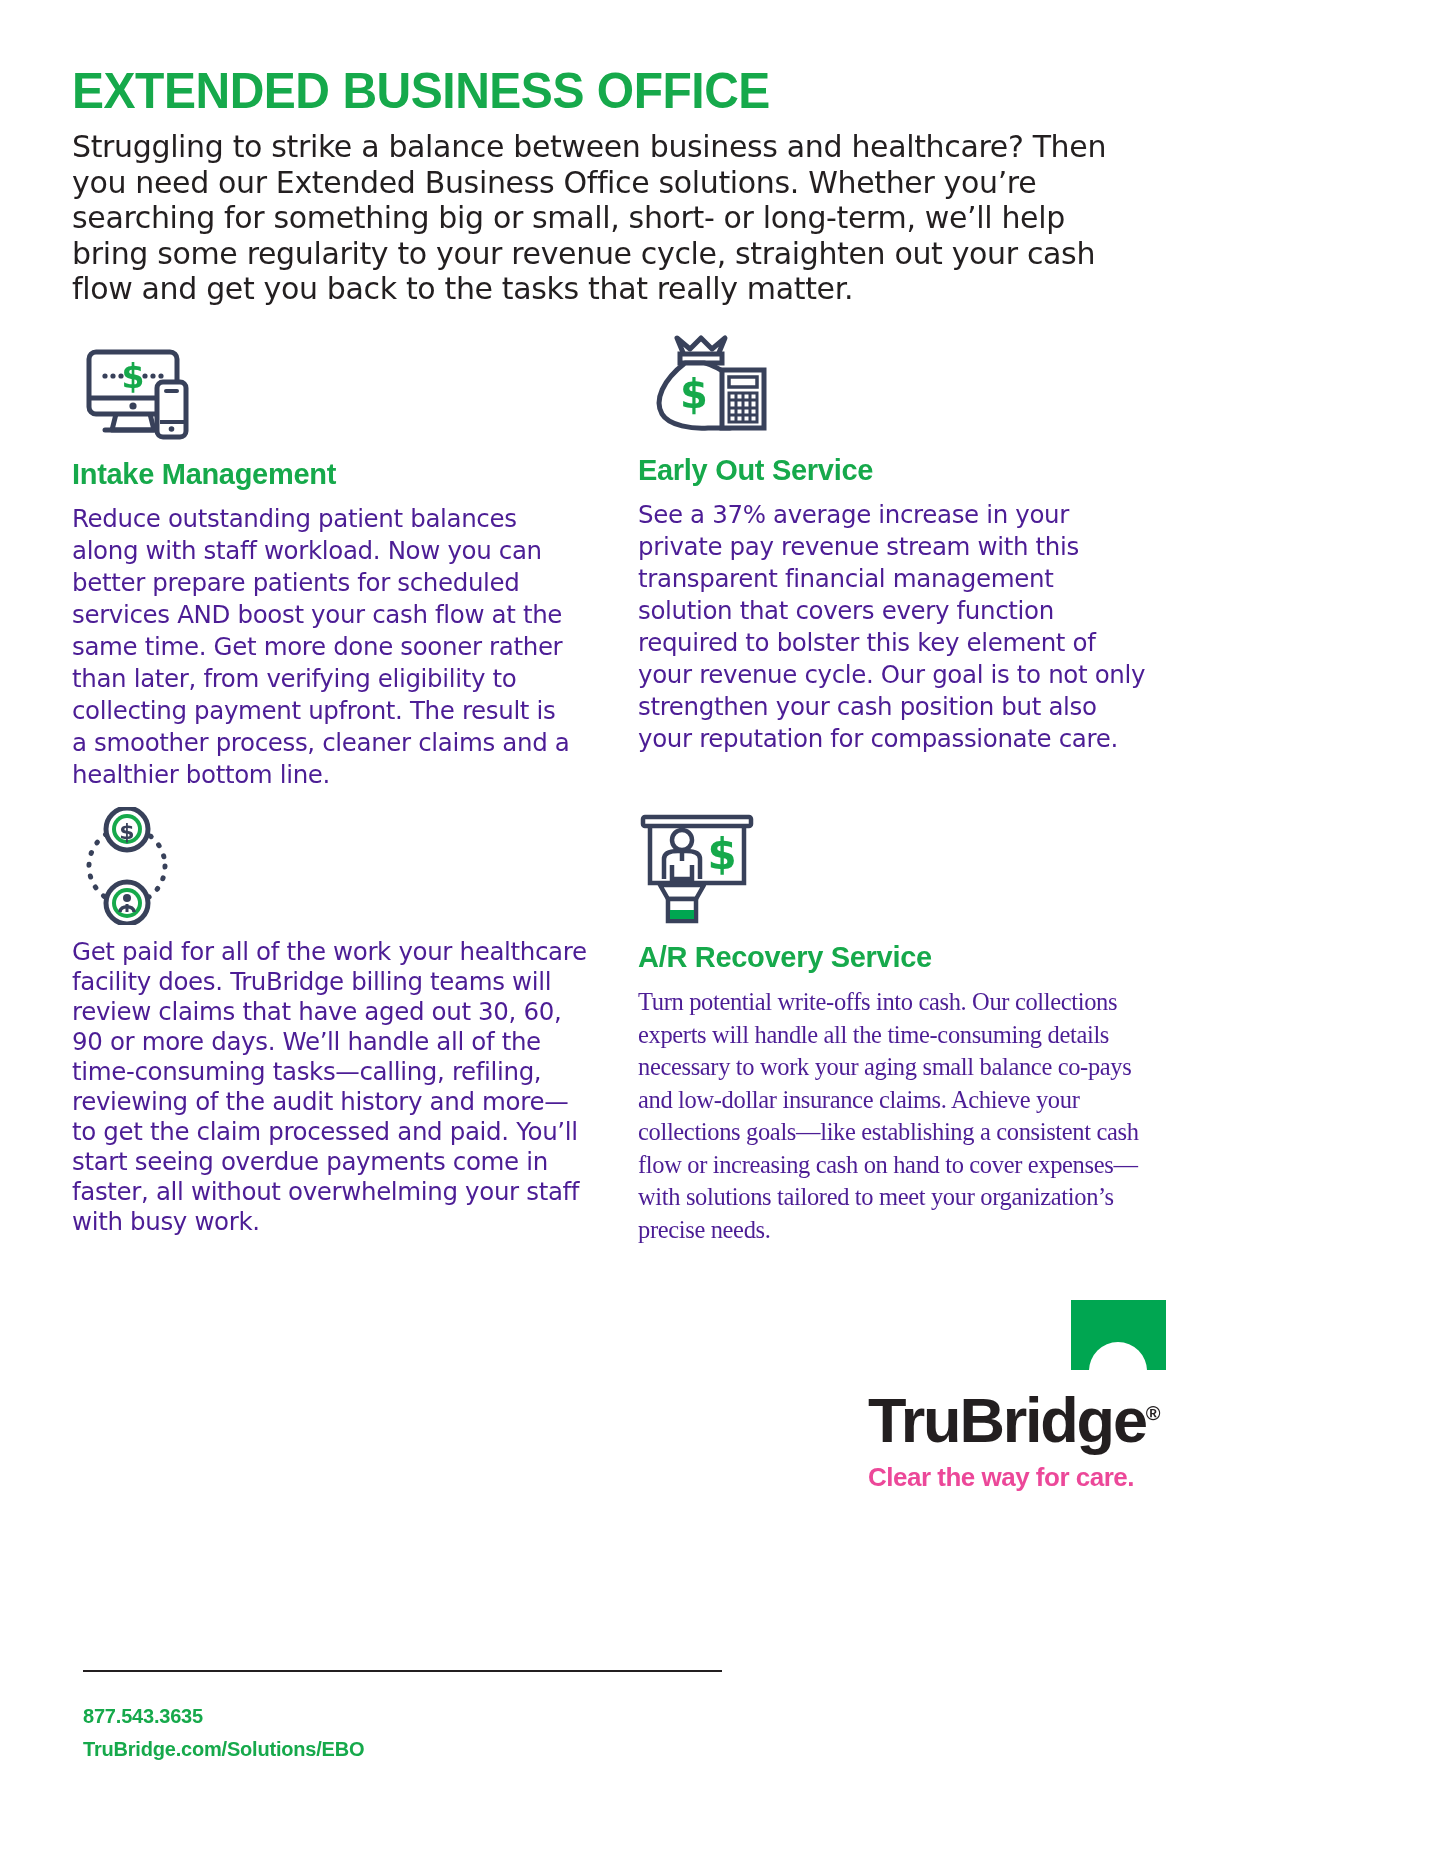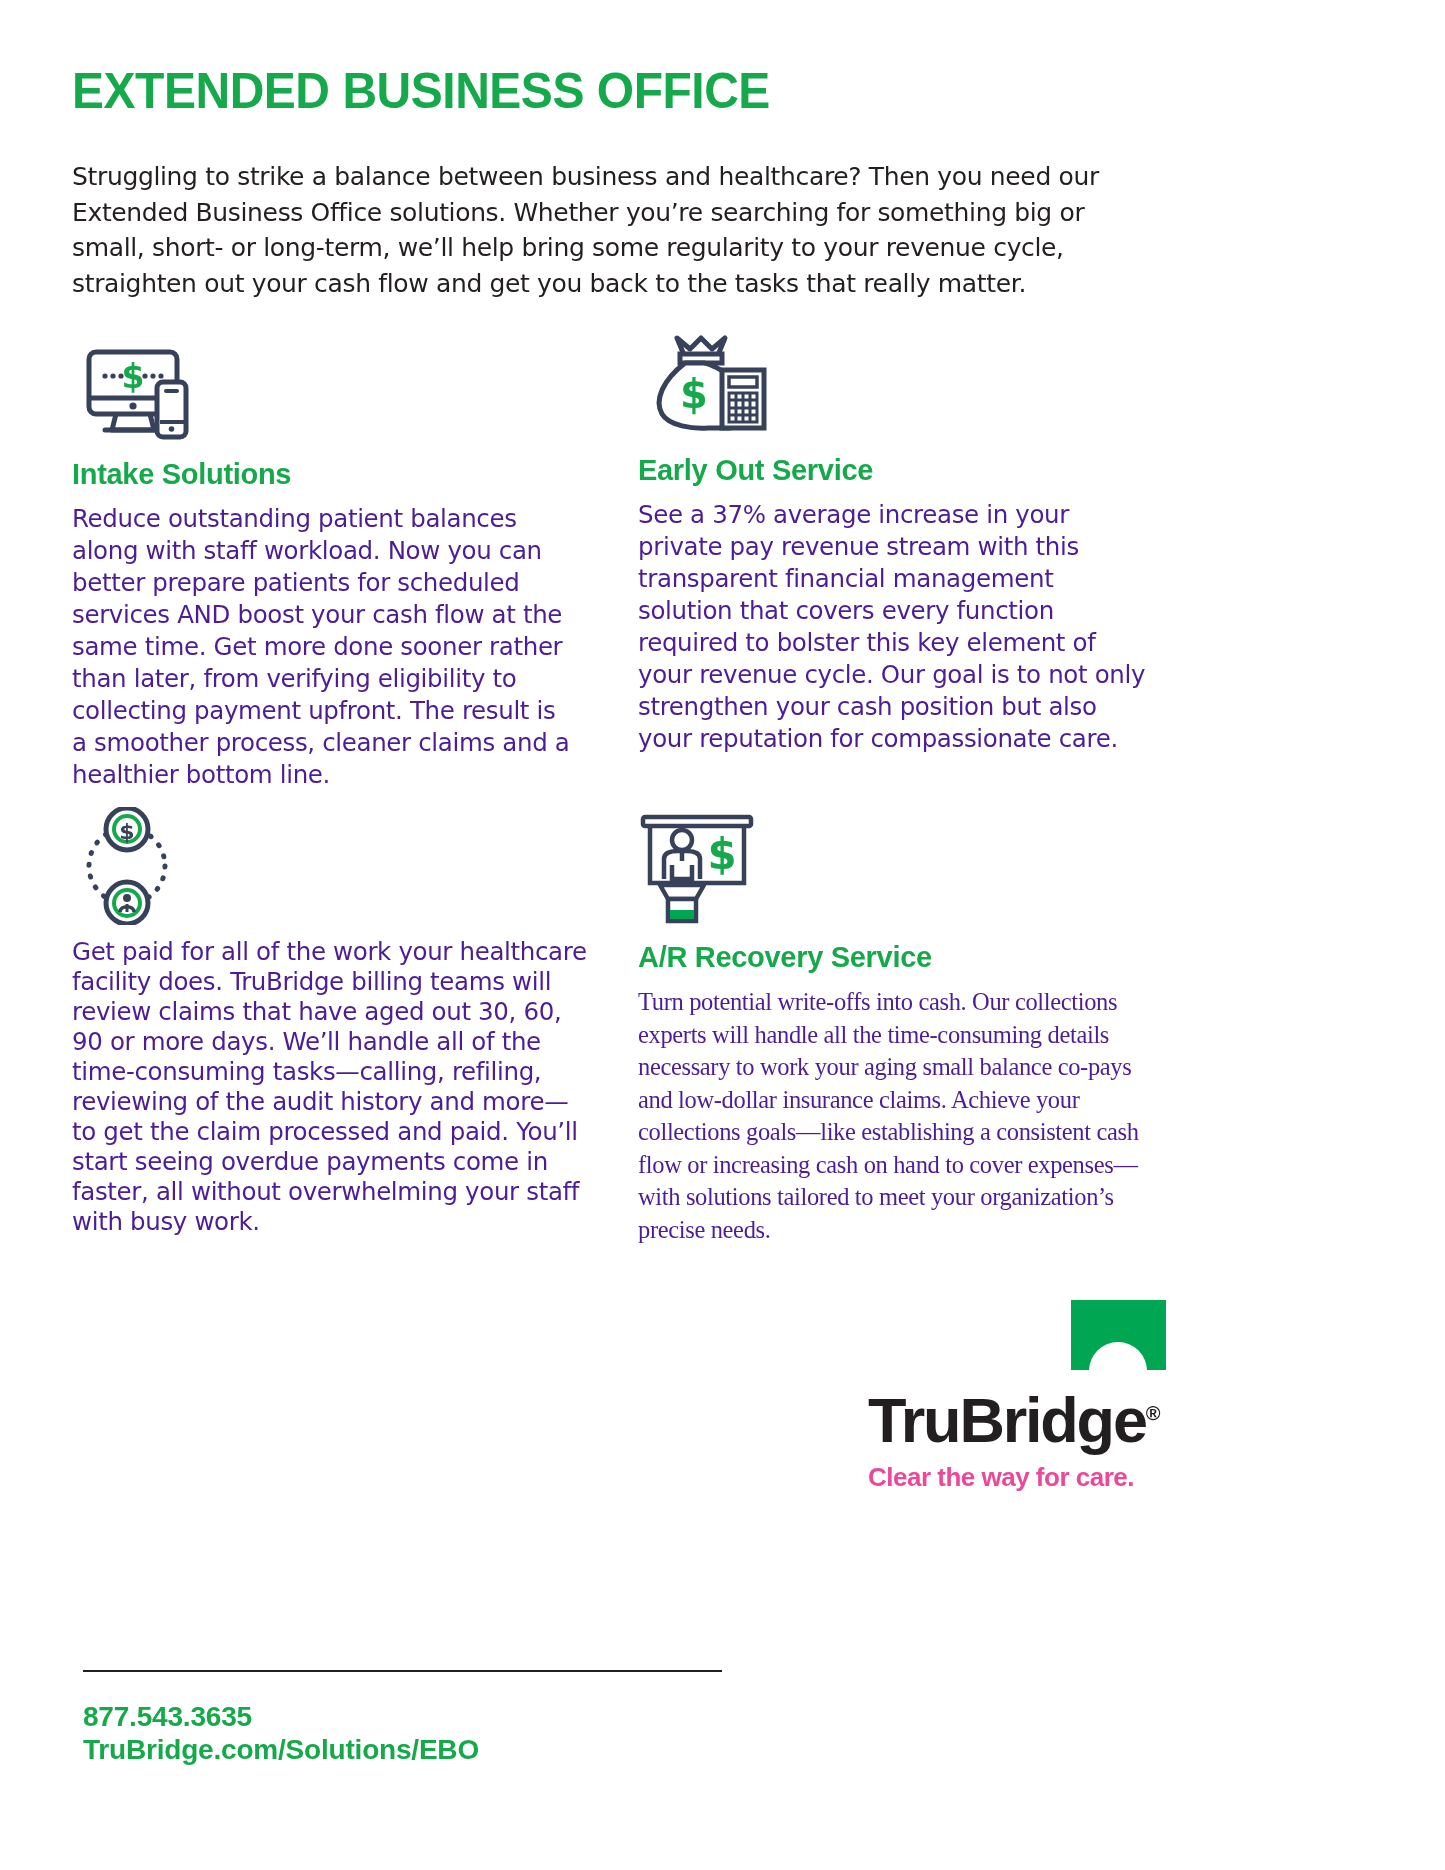--- a/index.html
+++ b/index.html
@@ -32,23 +32,23 @@
     letter-spacing: -0.5px;
     color: #16a94b;
     transform: scaleX(0.96);
     transform-origin: left top;
     white-space: nowrap;
   }
 
   .intro {
     position: absolute;
     left: 72px;
-    top: 159px;
+    top: 129px;
     width: 1062px;
-    font-size: 25px;
+    font-size: 30px;
     line-height: 35.5px;
     color: #231f20;
     font-family: "DejaVu Sans", sans-serif;
     letter-spacing: -0.35px;
   }
 
   
   .card {
     position: absolute;
   }
@@ -93,21 +93,21 @@
     width: 639px;
     height: 2px;
     background: #231f20;
   }
   .contact {
     position: absolute;
     left: 83px;
     top: 1700px;
     font-family: "Liberation Sans", sans-serif;
     font-weight: bold;
-    font-size: 28px;
+    font-size: 20px;
     color: #16a94b;
     line-height: 33px;
     letter-spacing: -0.2px;
   }
   .logo-block {
     position: absolute;
     left: 868px;
     top: 1300px;
     width: 500px;
     text-align: left;
@@ -183,21 +183,21 @@
             <circle cx="81" cy="30" r="2.6"></circle>
             <circle cx="89" cy="30" r="2.6"></circle>
         </g>
         <text x="61" y="42" text-anchor="middle" font-family="DejaVu Sans, sans-serif" font-size="33" font-weight="bold" fill="#16a94b">$</text>
         <rect x="85" y="36" width="29" height="55" rx="6" fill="#ffffff" stroke="#38415a" stroke-width="5"></rect>
         <path d="M94 45 H105" stroke="#38415a" stroke-width="4" stroke-linecap="round"></path>
         <path d="M88 76 H112" stroke="#38415a" stroke-width="4"></path>
         <circle cx="99.5" cy="83" r="2.8" fill="#38415a"></circle>
       </svg>
     </div>
-    <div class="card-title">Intake Solutions</div>
+    <div class="card-title">Intake Management</div>
     <div class="card-body">Reduce outstanding patient balances along with staff workload. Now you can better prepare patients for scheduled services AND boost your cash flow at the same time. Get more done sooner rather than later, from verifying eligibility to collecting payment upfront. The result is a smoother process, cleaner claims and a healthier bottom line.</div>
   </div>
 
   <div class="card c2">
     <div class="icon-wrap">
       <svg width="132" height="110" viewBox="0 0 132 110" fill="none">
         <path d="M39 10 L52 21 L63 10 L74 21 L87 10 L80 27 H46 Z" stroke="#38415a" stroke-width="5" stroke-linejoin="round" fill="#fff"></path>
         <rect x="42" y="26" width="42" height="9" stroke="#38415a" stroke-width="5" fill="#fff"></rect>
         <path d="M47 35 C25 52 16 72 24 86 C31 98 55 101 70 100 H92 V50 C86 42 72 36 66 35 Z" stroke="#38415a" stroke-width="5" stroke-linejoin="round" fill="#fff"></path>
         <text x="56" y="80" text-anchor="middle" font-family="DejaVu Sans, sans-serif" font-size="40" font-weight="bold" fill="#16a94b">$</text>

